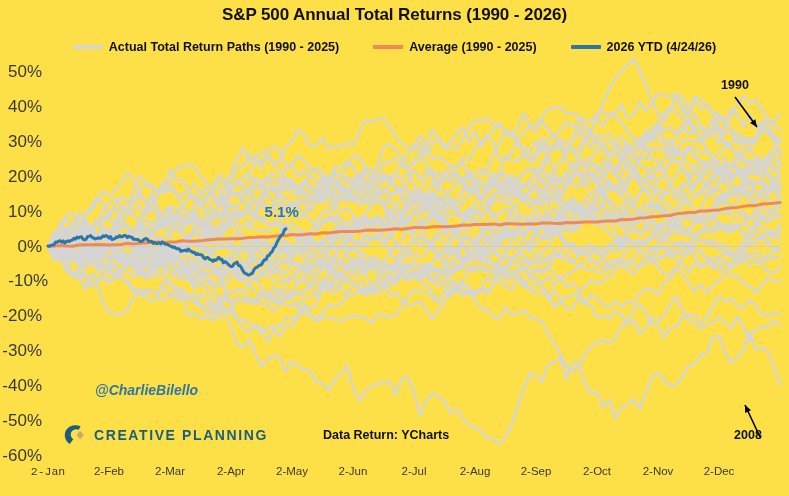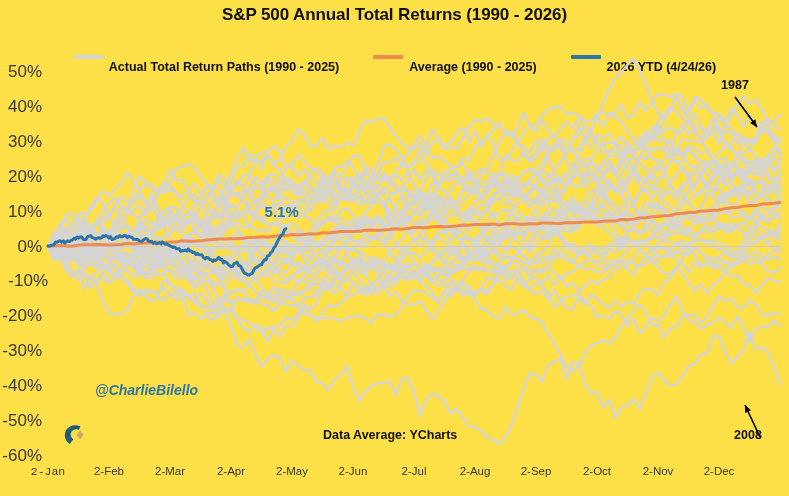--- a/index.html
+++ b/index.html
@@ -52,21 +52,20 @@
     display: block;
     width: 30px;
     height: 4px;
     border-radius: 1px;
   }
   .legend-label {
     font-size: 12.5px;
     font-weight: bold;
     color: #111111;
     white-space: nowrap;
-    margin-top: 20px;
   }
   
   .plot-wrap {
     position: absolute;
     left: 0;
     top: 0;
     width: 789px;
     height: 496px;
   }
   .plot-svg {
@@ -235,26 +234,27 @@
       <div class="xtick" style="left: 353px; top: 465px;">2-Jun</div>
       <div class="xtick" style="left: 414px; top: 465px;">2-Jul</div>
       <div class="xtick" style="left: 475px; top: 465px;">2-Aug</div>
       <div class="xtick" style="left: 536px; top: 465px;">2-Sep</div>
       <div class="xtick" style="left: 597px; top: 465px;">2-Oct</div>
       <div class="xtick" style="left: 658px; top: 465px;">2-Nov</div>
       <div class="xtick" style="left: 719px; top: 465px;">2-Dec</div>
     </div>
 
   <div class="value-badge" id="ytd-badge" style="left: 264.55px; top: 202.909px;">5.1%</div>
-  <div class="annot" id="annot-best" style="left: 735px; top: 78px; transform: translateX(-50%);">1987</div>
+  <div class="annot" id="annot-best" style="left: 735px; top: 78px; transform: translateX(-50%);">1990</div>
   <div class="annot" id="annot-worst" style="left: 748px; top: 428px; transform: translateX(-50%);">2008</div>
 
   <div class="handle" id="handle" style="left: 95px; top: 382px;">@CharlieBilello</div>
-  <div class="source-note" id="source" style="left: 323px; top: 428px;">Data Average: YCharts</div>
+  <div class="source-note" id="source" style="left: 323px; top: 428px;">Data Return: YCharts</div>
 
   <div class="brand" id="brand" style="left: 62px; top: 423px;">
     <svg width="24" height="24" viewBox="0 0 24 24">
       <path id="brand-c" d="M18.5 3.2 C13.5 1.0 7.0 2.2 4.2 7.0 C1.4 11.8 3.0 18.2 7.8 21.0 L11.3 16.2 C8.8 14.6 8.0 11.3 9.5 8.8 C11.0 6.3 14.2 5.4 16.8 6.8 Z" fill="#1F5C7A"></path>
       <path id="brand-d" d="M14.6 12.0 L18.1 7.6 L21.6 12.0 L18.1 16.4 Z" fill="#C9A96A"></path>
     </svg>
+    <span class="brand-name">CREATIVE PLANNING</span>
   </div>
 
 </div>
 
 </body></html>

